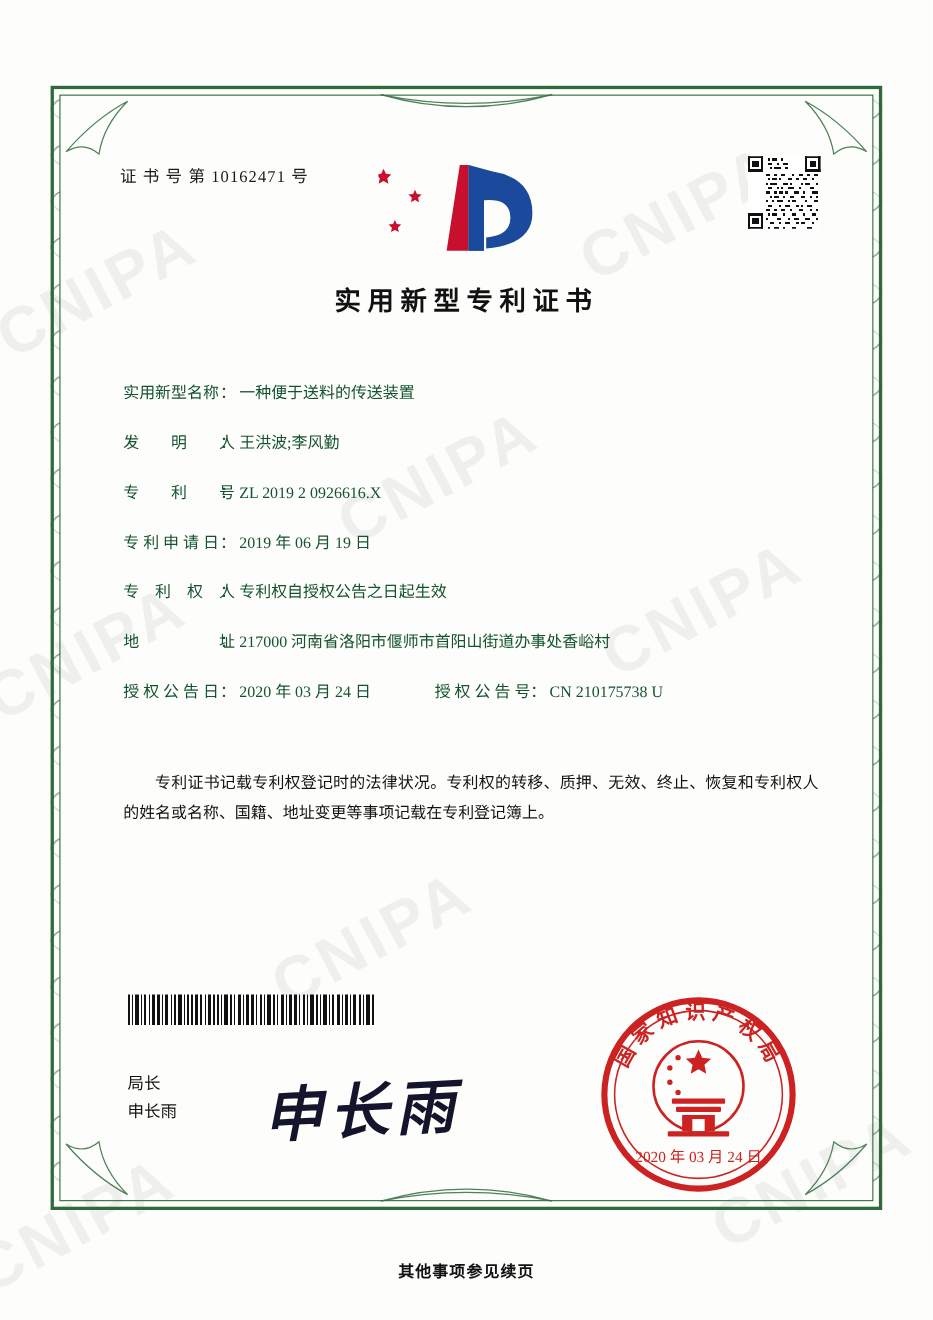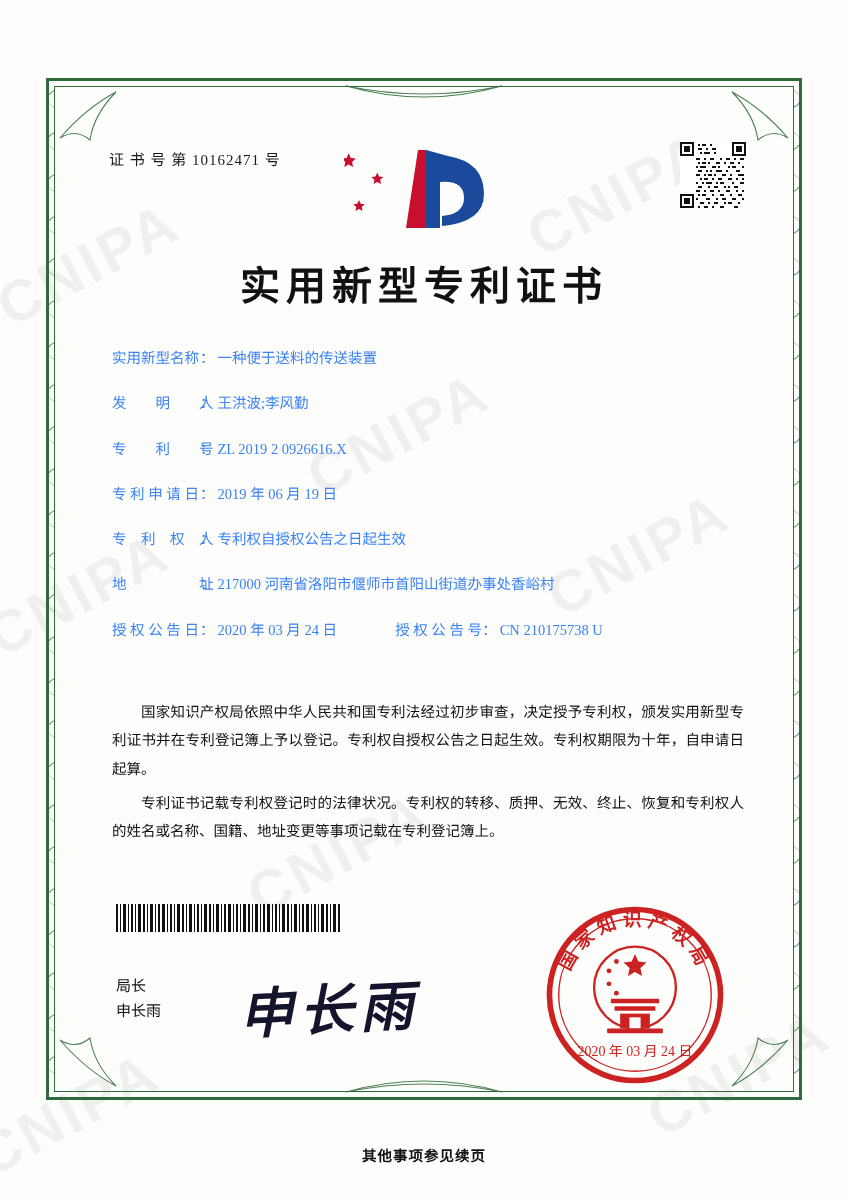--- a/index.html
+++ b/index.html
@@ -102,34 +102,34 @@
     width: 160px;
     height: 96px;
   }
 
   .title {
     position: absolute;
     top: 168px;
     left: 0;
     width: 100%;
     text-align: center;
-    font-size: 40px;
+    font-size: 24px;
     font-weight: bold;
     letter-spacing: 6px;
     color: #111;
     font-family: "Liberation Serif", "DejaVu Serif", serif;
   }
 
   .fields {
     position: absolute;
     left: 58px;
     top: 262px;
     width: 630px;
     font-size: 14.5px;
-    color: #3b82f6;
+    color: #14532d;
   }
   .field-row {
     display: flex;
     align-items: baseline;
     margin-bottom: 25px;
     line-height: 1.4;
   }
   .field-label {
     width: 88px;
     flex: 0 0 88px;
@@ -438,21 +438,20 @@
         <span class="field-sep">：</span>
         <span>2020 年 03 月 24 日</span>
         <span class="second-label">授 权 公 告 号</span>
         <span class="field-sep">：</span>
         <span>CN 210175738 U</span>
       </div>
 
     </div>
 
     <div class="paragraphs">
-      <p>国家知识产权局依照中华人民共和国专利法经过初步审查，决定授予专利权，颁发实用新型专利证书并在专利登记簿上予以登记。专利权自授权公告之日起生效。专利权期限为十年，自申请日起算。</p>
       <p>专利证书记载专利权登记时的法律状况。专利权的转移、质押、无效、终止、恢复和专利权人的姓名或名称、国籍、地址变更等事项记载在专利登记簿上。</p>
     </div>
 
     <svg class="barcode" viewBox="0 0 225 28" shape-rendering="crispEdges">
       <g fill="#111111">
         <rect x="0" y="0" width="2" height="28"></rect>
           <rect x="4" y="0" width="1" height="28"></rect>
         <rect x="7" y="0" width="3" height="28"></rect>
           <rect x="12" y="0" width="1" height="28"></rect>
         <rect x="15" y="0" width="2" height="28"></rect>

